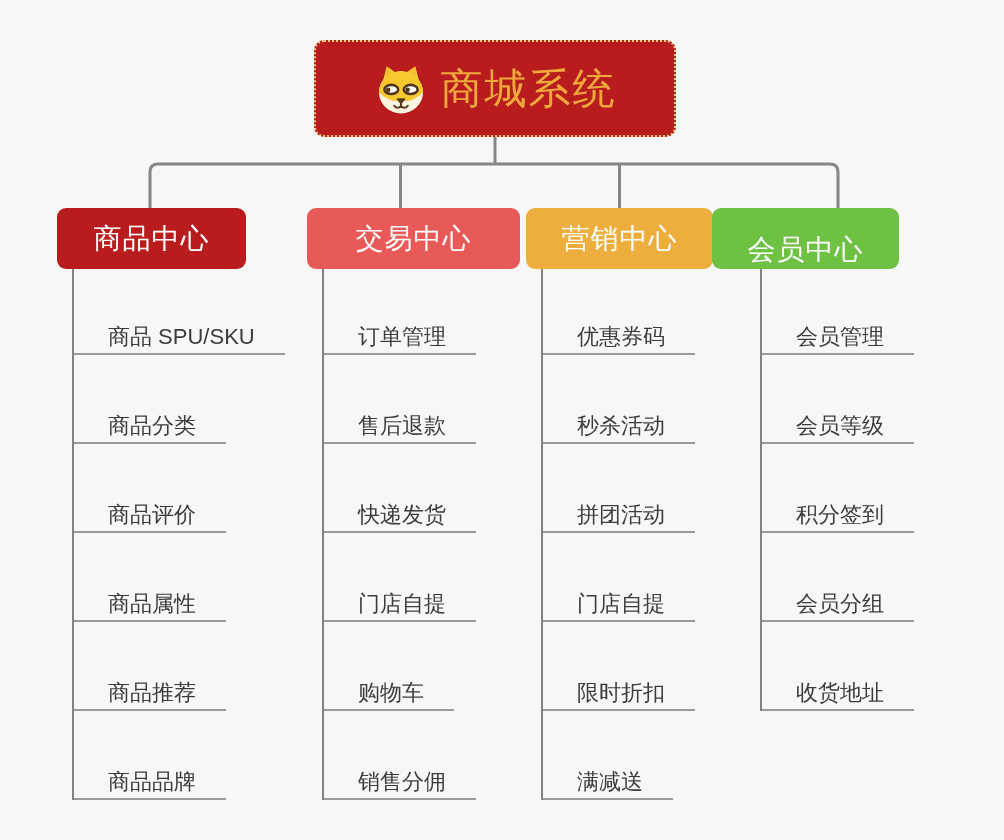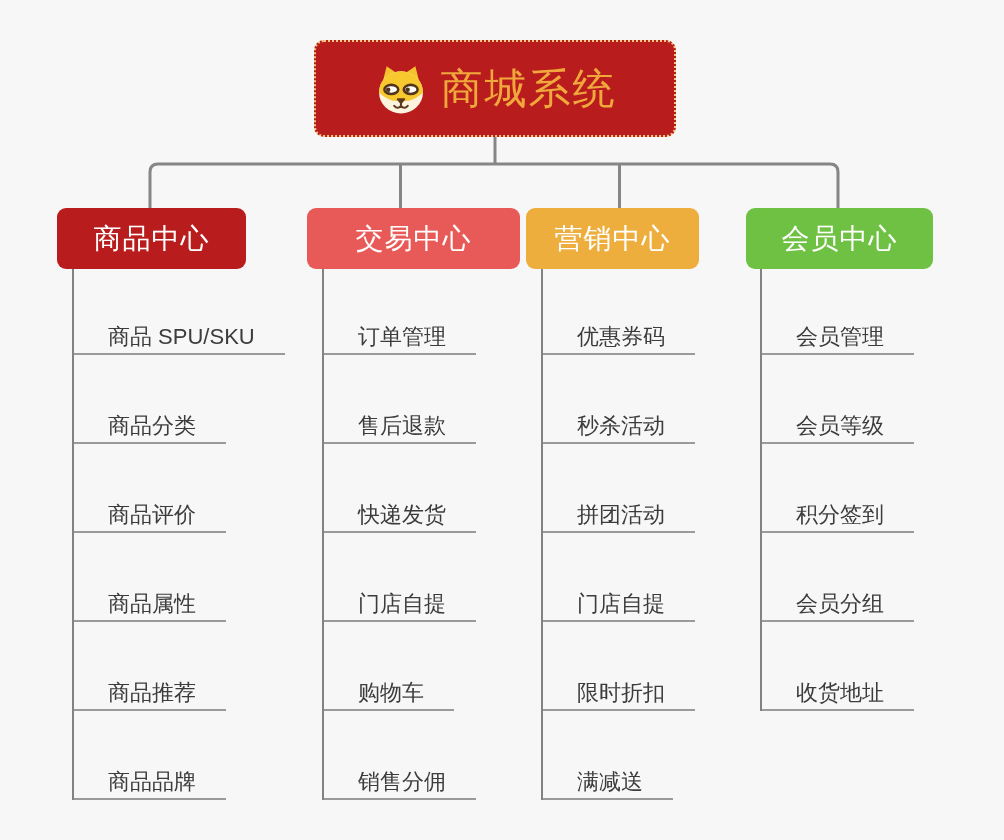--- a/index.html
+++ b/index.html
@@ -30,22 +30,22 @@
   
   .branch-box {
     position:absolute; top:208px; height:61px;
     border-radius:9px;
     display:flex; align-items:center; justify-content:center;
     color:#ffffff; font-size:28px; letter-spacing:1px;
     z-index:2; white-space:nowrap;
   }
   .branch-pos-0 { left:57px;  width:189px; }
   .branch-pos-1 { left:307px; width:213px; }
-  .branch-pos-2 { left:526px; width:173px; }
-  .branch-pos-3 { left:746px; width:187px; }
+  .branch-pos-2 { left:526px; width:187px; }
+  .branch-pos-3 { left:712px; width:187px;align-items:flex-end; }
 
   
   .child-col {
     position:absolute; top:269px;
     list-style:none;
     border-left:2px solid #828282;
     z-index:1;
   }
   .col-pos-0 { left:72px; }
   .col-pos-1 { left:322px; }

